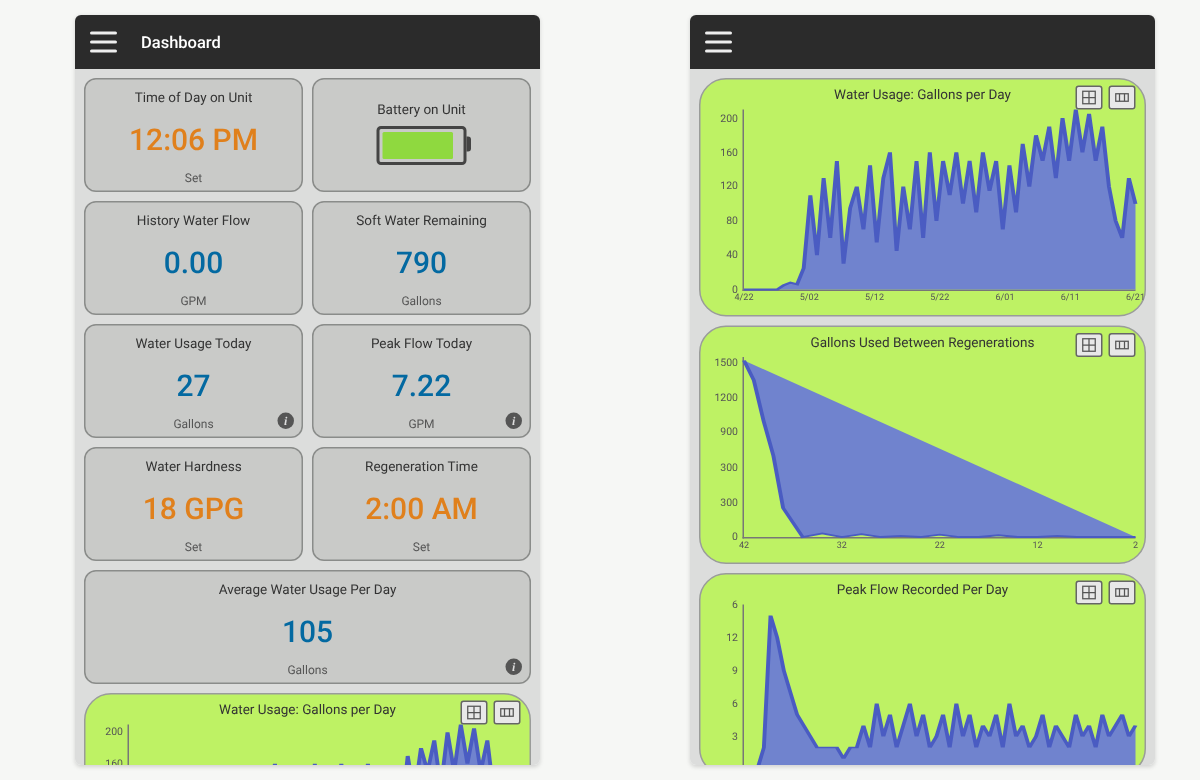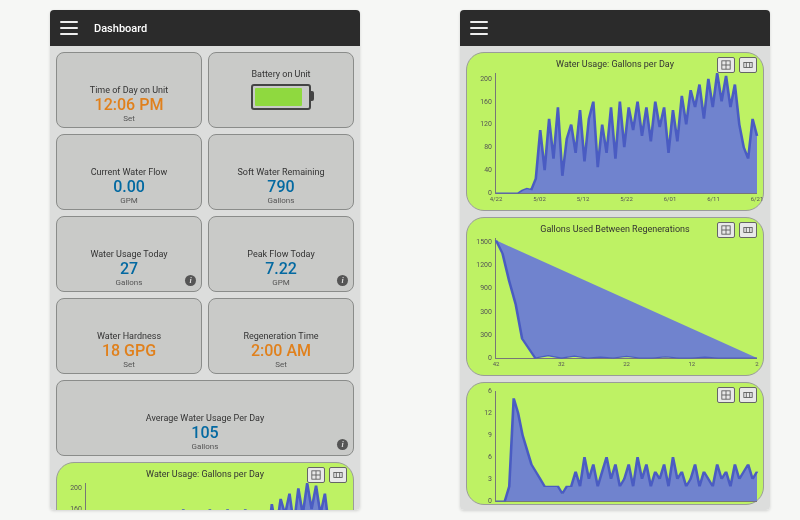--- a/index.html
+++ b/index.html
@@ -9,21 +9,21 @@
   .phone.right{left:460px}
   .appbar{height:36px;background:#2b2b2b;display:flex;align-items:center;padding:0 10px;gap:16px;flex:0 0 36px}
   .hamburger{width:18px;height:14px;display:flex;flex-direction:column;justify-content:space-between;cursor:pointer}
   .hamburger span{display:block;height:2px;background:#eee;border-radius:1px}
   .appbar-title{color:#fff;font-size:11px;font-weight:500}
   .scroll{flex:1;overflow:hidden;background:#dcdddc;padding:6px}
   .grid{display:grid;grid-template-columns:1fr 1fr;gap:6px}
   .tile{background:#c9cac8;border:1px solid #8a8c8a;border-radius:8px;padding:6px 4px 4px;position:relative;min-height:64px;display:flex;flex-direction:column;align-items:center;justify-content:flex-end}
   .tile.full{grid-column:1/span 2}
   .t-title{font-size:9px;color:#333;text-align:center;line-height:1.1}
-  .t-value{font-size:16px;font-weight:500;text-align:center;line-height:1;margin:1px 0}
+  .t-value{font-size:20px;font-weight:500;text-align:center;line-height:1;margin:11px 0}
   .t-value.orange{color:#e0801c}
   .t-value.blue{color:#0369a1}
   .t-sub{font-size:8px;color:#555;text-align:center}
   .batt-box{width:56px;height:22px;border:2px solid #444;border-radius:3px;position:relative;margin:4px auto}
   .batt-box:after{content:"";position:absolute;right:-5px;top:5px;width:3px;height:10px;background:#444;border-radius:0 2px 2px 0}
   .batt-fill{position:absolute;left:2px;top:2px;bottom:2px;background:#8fd93f;border-radius:1px}
   .info-dot{position:absolute;right:5px;bottom:5px;width:11px;height:11px;border-radius:50%;background:#555;display:flex;align-items:center;justify-content:center}
   .info-dot:before{content:"i";color:#ddd;font:italic 700 8px/1 Georgia,serif}
   .chart-card{background:#bef264;border:1px solid #9a9c9a;border-radius:18px;margin-top:6px;padding:4px 4px 0 4px;position:relative}
   .right .chart-card{margin-top:0;margin-bottom:6px}
@@ -63,21 +63,21 @@
           <div class="t-sub">Set</div>
         </div>
         <div class="tile">
           <div class="t-title">Battery on Unit</div>
           <div class="batt-box">
               <div class="batt-fill" id="batt-fill" style="width: 46.8px;"></div>
             </div>
           <div class="t-sub">&nbsp;</div>
         </div>
         <div class="tile">
-          <div class="t-title">Current Water Flow</div>
+          <div class="t-title">History Water Flow</div>
           <div class="t-value blue">0.00</div>
           <div class="t-sub">GPM</div>
         </div>
         <div class="tile">
           <div class="t-title">Soft Water Remaining</div>
           <div class="t-value blue">790</div>
           <div class="t-sub">Gallons</div>
         </div>
         <div class="tile">
           <div class="t-title">Water Usage Today</div>
@@ -227,20 +227,21 @@
               <div class="x-tick" style="left:100%">2</div>
             </div>
             <svg viewBox="0 0 100 100" preserveAspectRatio="none">
               <path class="area" d="M0,100 L100.00,100.00 L95.00,100.00 L90.00,100.00 L85.00,100.00 L80.00,99.35 L75.00,100.00 L70.00,100.00 L65.00,99.03 L60.00,100.00 L55.00,100.00 L50.00,98.71 L45.00,100.00 L40.00,99.35 L35.00,100.00 L30.00,98.39 L25.00,100.00 L20.00,98.06 L15.00,100.00 L10.00,83.87 L7.50,54.84 L5.00,35.48 L2.50,12.90 L0.00,1.94 L100,100 Z"></path>
               <path class="line" d="M100.00,100.00 L95.00,100.00 L90.00,100.00 L85.00,100.00 L80.00,99.35 L75.00,100.00 L70.00,100.00 L65.00,99.03 L60.00,100.00 L55.00,100.00 L50.00,98.71 L45.00,100.00 L40.00,99.35 L35.00,100.00 L30.00,98.39 L25.00,100.00 L20.00,98.06 L15.00,100.00 L10.00,83.87 L7.50,54.84 L5.00,35.48 L2.50,12.90 L0.00,1.94 "></path>
             </svg>
           </div>
           <div class="bot-space"></div>
         </div>
       <div class="chart-card" style="--h: 110px;">
+          <div class="chart-title">Peak Flow Recorded Per Day</div>
           <div class="chart-icons">
             <div class="ci">
               <svg viewBox="0 0 12 12">
                 <rect x="1" y="1" width="10" height="10"></rect>
                 <line x1="1" y1="6" x2="11" y2="6"></line>
                 <line x1="6" y1="1" x2="6" y2="11"></line>
               </svg>
             </div>
             <div class="ci">
               <svg viewBox="0 0 12 12">

